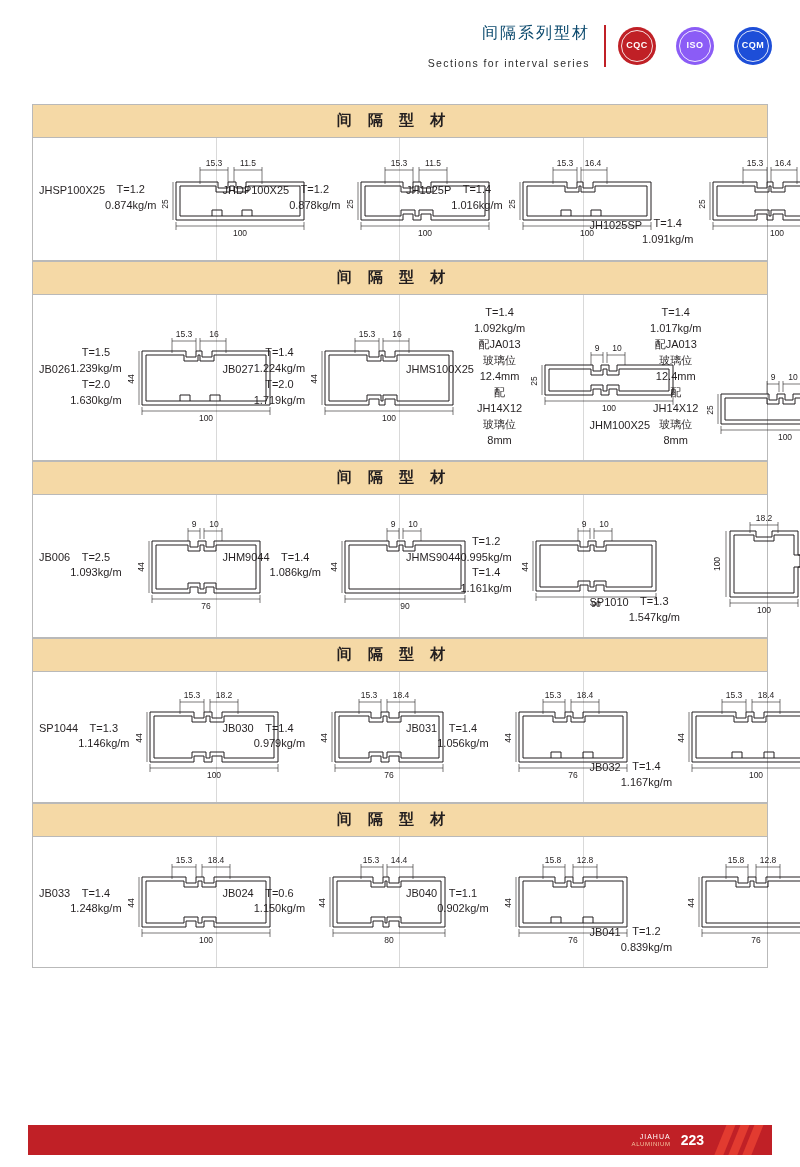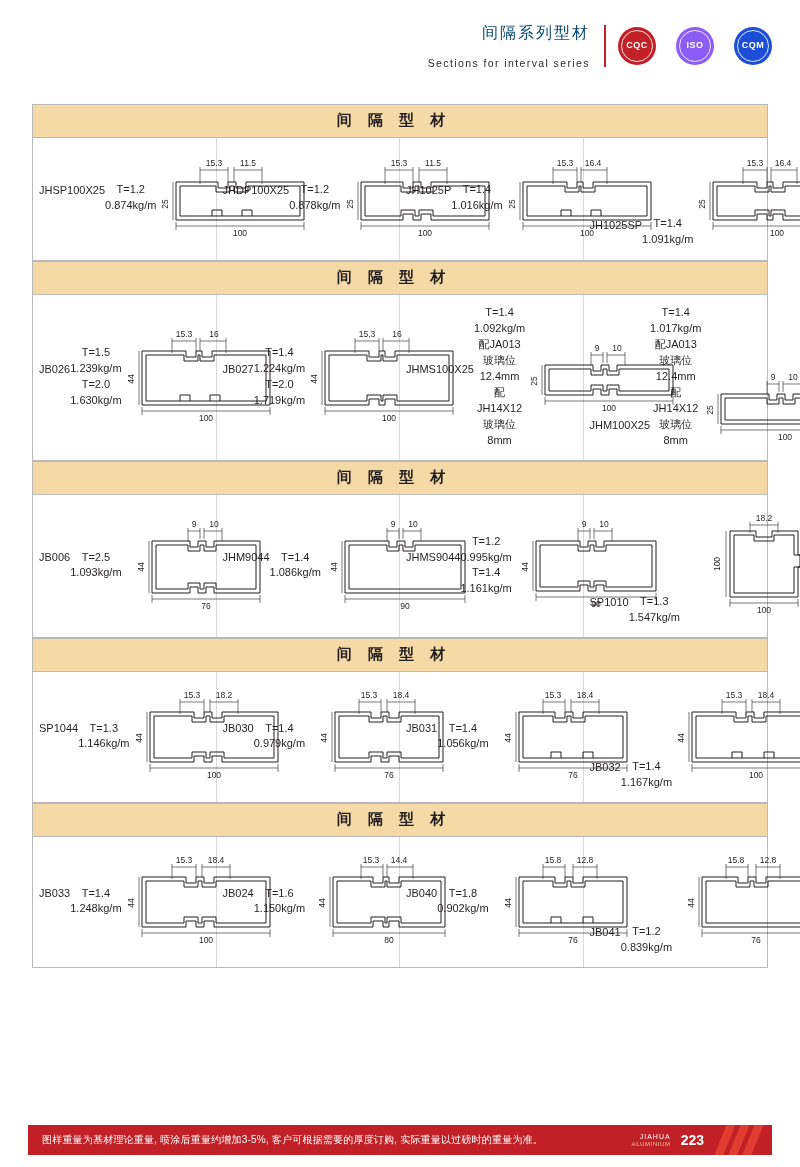--- a/index.html
+++ b/index.html
@@ -676,21 +676,21 @@
           <text class="dim" x="84" y="92" text-anchor="middle">100</text>
           <line class="lead" x1="20" y1="82" x2="148" y2="82"></line>
           <line class="lead" x1="20" y1="78" x2="20" y2="86"></line>
           <line class="lead" x1="148" y1="78" x2="148" y2="86"></line>
         </svg>
       </div>
     </div>
 
     <div class="cell">
       <div class="cell-title">JB024</div>
-      <div class="cell-title">T=1.6  1.150kg/m</div>
+      <div class="cell-title">T=0.6  1.150kg/m</div>
       <div class="fig">
         <svg width="168" height="104" viewBox="0 0 168 104">
           <text class="dim" x="66" y="12" text-anchor="middle">15.3</text>
           <text class="dim" x="94" y="12" text-anchor="middle">14.4</text>
           <line class="lead" x1="56" y1="16" x2="78" y2="16"></line>
           <line class="lead" x1="82" y1="16" x2="108" y2="16"></line>
           <line class="lead" x1="56" y1="13" x2="56" y2="28"></line>
           <line class="lead" x1="78" y1="13" x2="78" y2="26"></line>
           <line class="lead" x1="82" y1="13" x2="82" y2="26"></line>
           <line class="lead" x1="108" y1="13" x2="108" y2="28"></line>
@@ -701,21 +701,21 @@
           <text class="dim" x="84" y="92" text-anchor="middle">80</text>
           <line class="lead" x1="28" y1="82" x2="140" y2="82"></line>
           <line class="lead" x1="28" y1="78" x2="28" y2="86"></line>
           <line class="lead" x1="140" y1="78" x2="140" y2="86"></line>
         </svg>
       </div>
     </div>
 
     <div class="cell">
       <div class="cell-title">JB040</div>
-      <div class="cell-title">T=1.8  0.902kg/m</div>
+      <div class="cell-title">T=1.1  0.902kg/m</div>
       <div class="fig">
         <svg width="168" height="104" viewBox="0 0 168 104">
           <text class="dim" x="64" y="12" text-anchor="middle">15.8</text>
           <text class="dim" x="96" y="12" text-anchor="middle">12.8</text>
           <line class="lead" x1="54" y1="16" x2="76" y2="16"></line>
           <line class="lead" x1="84" y1="16" x2="108" y2="16"></line>
           <line class="lead" x1="54" y1="13" x2="54" y2="28"></line>
           <line class="lead" x1="76" y1="13" x2="76" y2="26"></line>
           <line class="lead" x1="84" y1="13" x2="84" y2="26"></line>
           <line class="lead" x1="108" y1="13" x2="108" y2="28"></line>
@@ -756,21 +756,20 @@
           <line class="lead" x1="138" y1="78" x2="138" y2="86"></line>
         </svg>
       </div>
     </div>
   </div>
 
 </div>
 
 <div class="footer">
   <div class="footer-bar">
-    <div class="footer-note">图样重量为基材理论重量, 喷涂后重量约增加3-5%, 客户可根据需要的厚度订购, 实际重量以过磅时的重量为准。</div>
     <div class="footer-right">
       <div class="brand-block">
         <div class="brand-cn">JIAHUA</div>
         <div class="brand-en">ALUMINIUM</div>
       </div>
       <div class="page-num">223</div>
       <div class="slash">
           <i></i>
           <i></i>
           <i></i>

